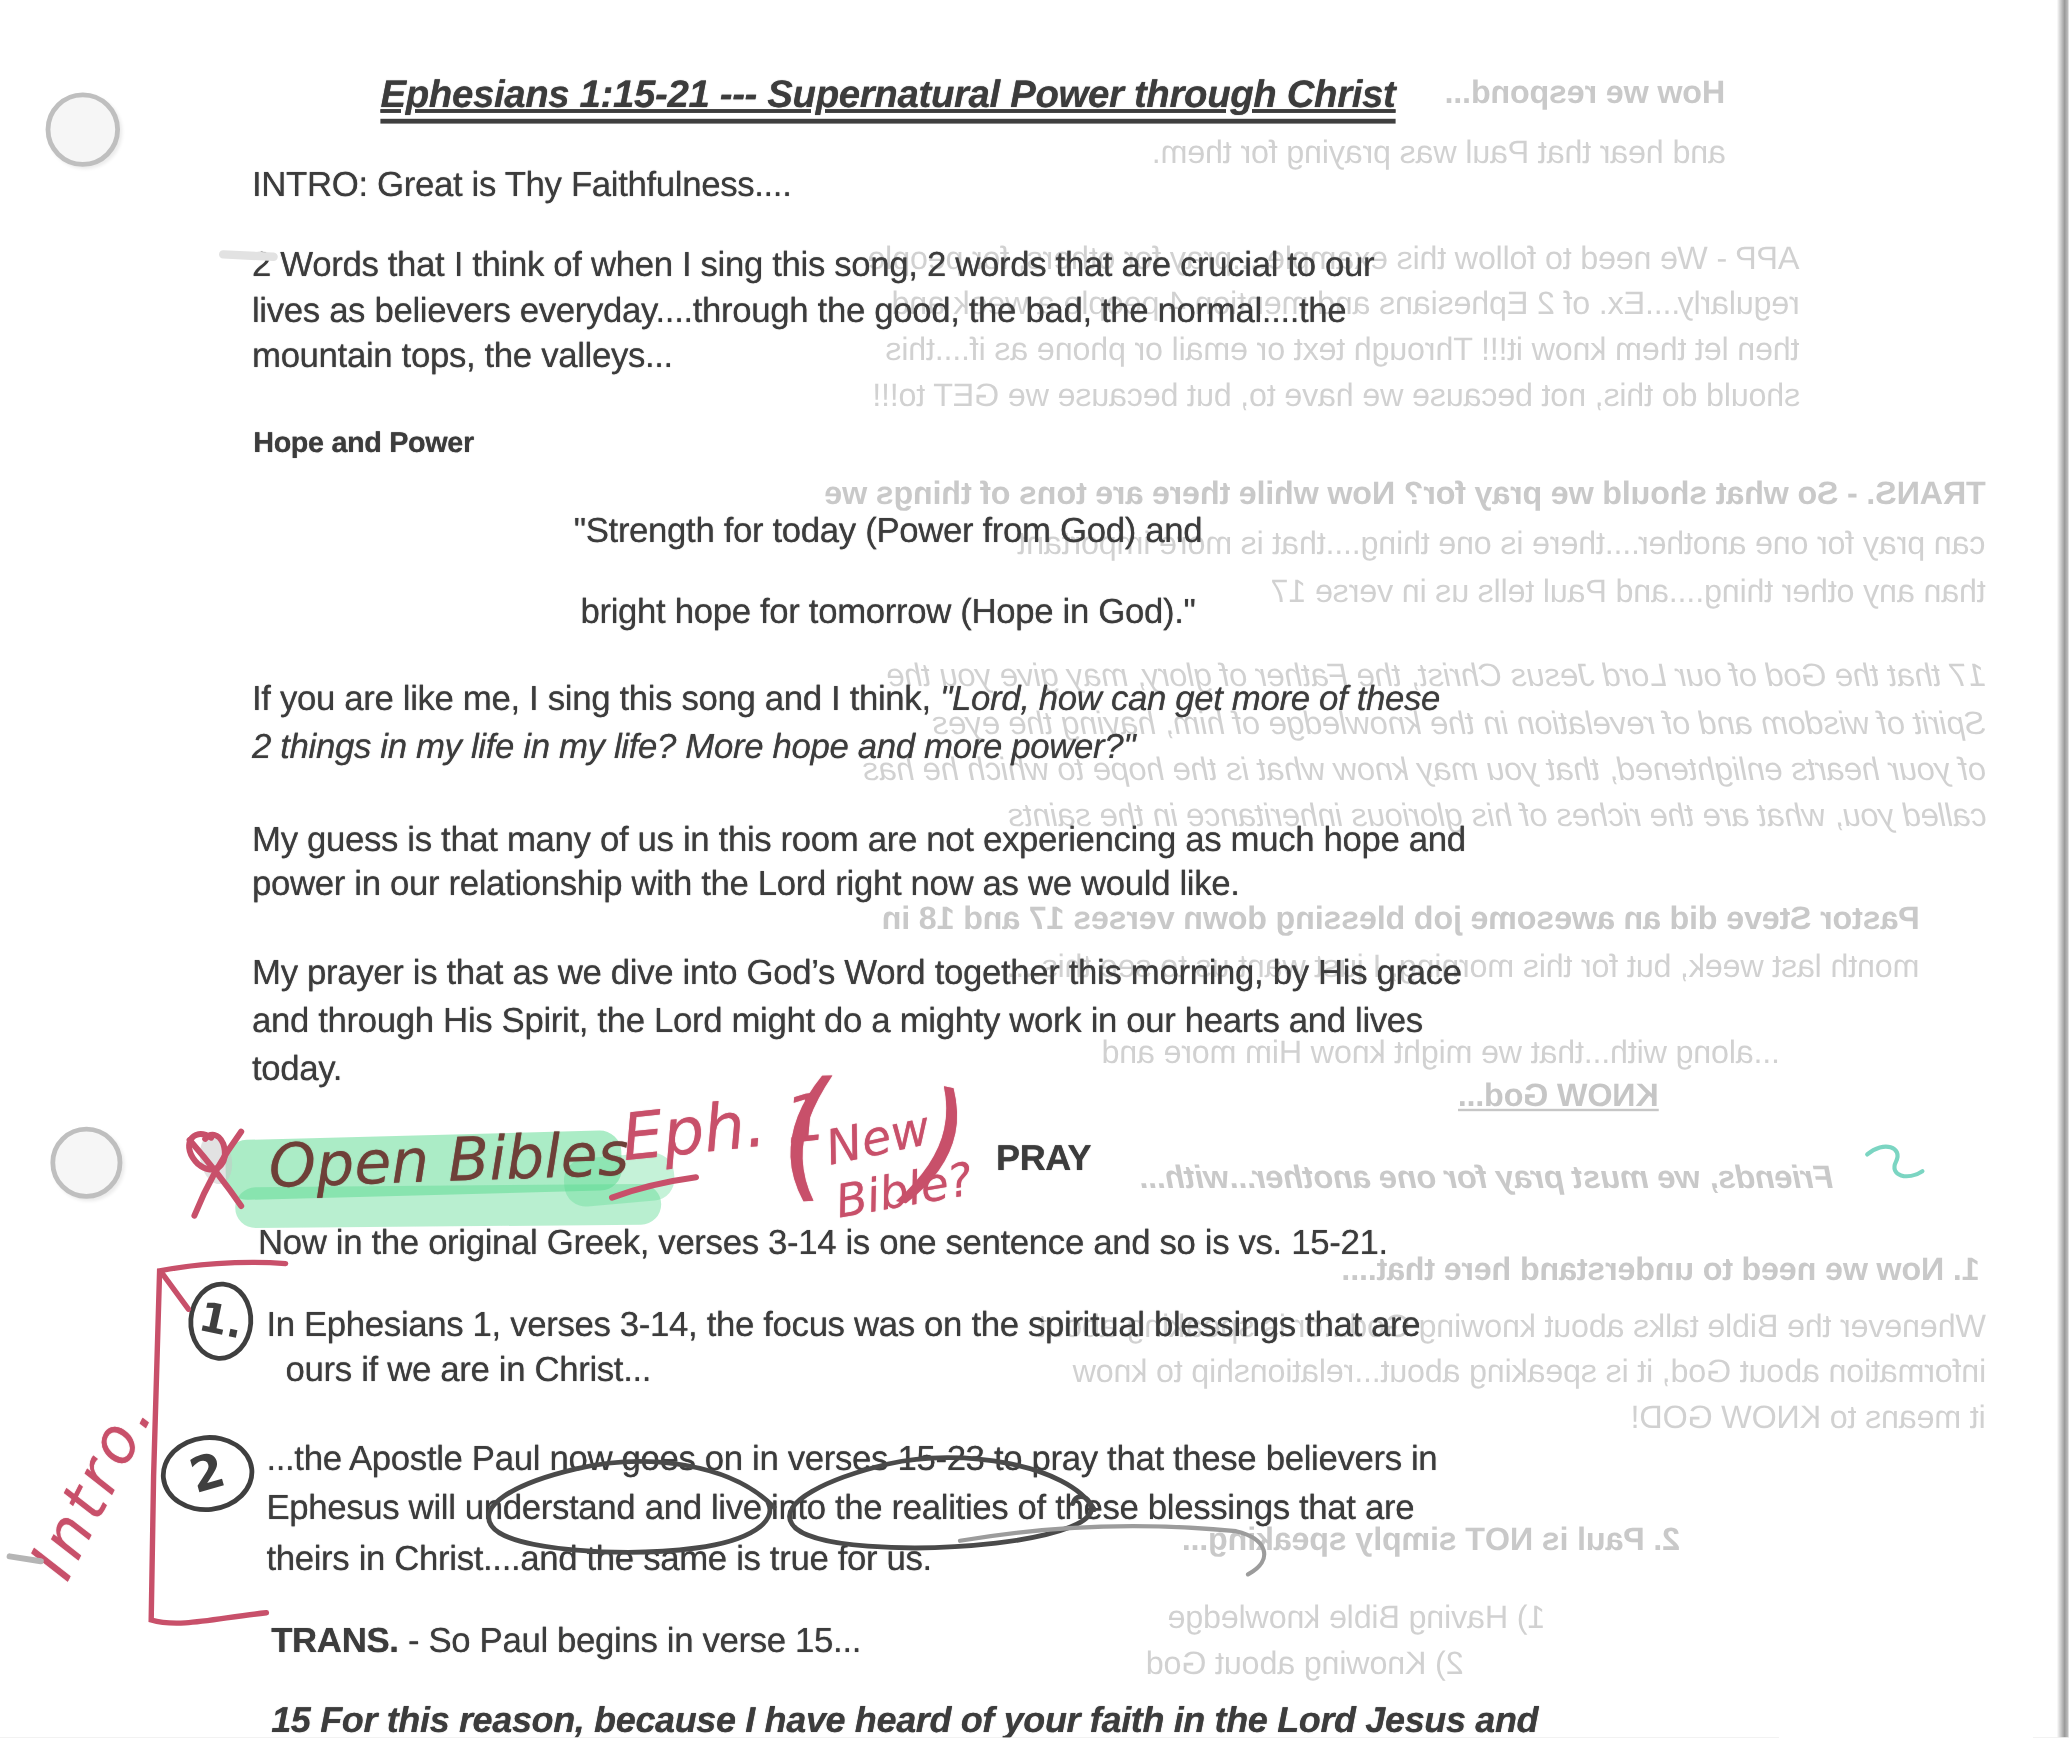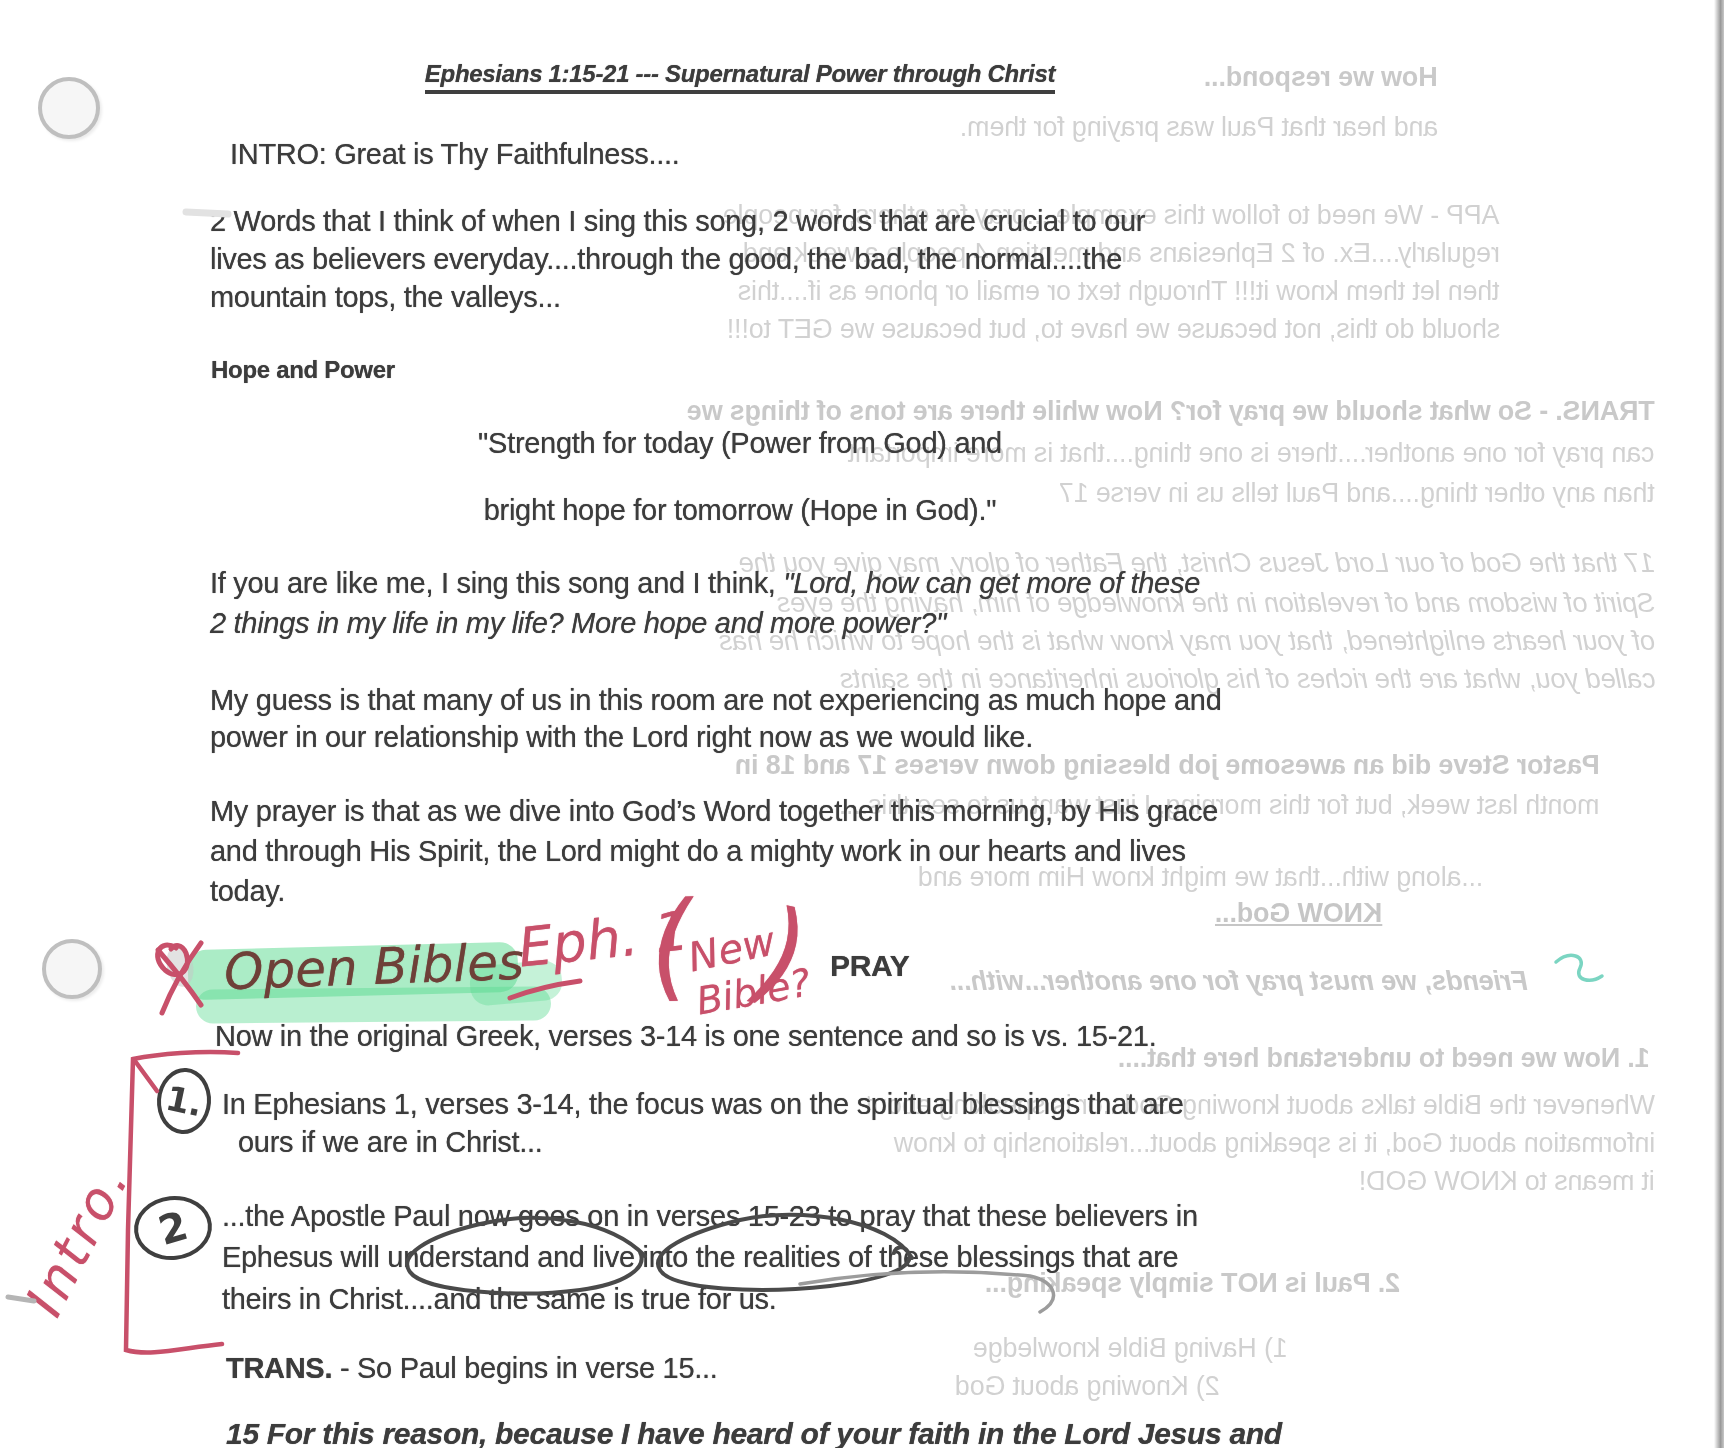--- a/index.html
+++ b/index.html
@@ -4,21 +4,21 @@
 <style>
   html,body{margin:0;padding:0;background:#e9e9e9;}
   .page{position:relative;width:1724px;height:1448px;background:#ffffff;overflow:hidden;
         font-family:"Liberation Sans",sans-serif;color:#3c3c3c;}
   
   .ln{position:absolute;white-space:nowrap;font-size:29px;letter-spacing:-0.3px;
       text-shadow:0 0 .7px rgba(60,60,60,.9);}
   .b{font-weight:bold}
   .i{font-style:italic}
   .ctr{left:160px;width:1160px;text-align:center;}
-  .title-line{font-size:24px;}
+  .title-line{font-size:32px;text-decoration:underline;}
   .title-underline{border-bottom:4px solid #3f3f3f;padding-bottom:3px;}
   
   .bl{position:absolute;white-space:nowrap;font-size:27px;color:rgba(104,104,104,.30);
       transform:scaleX(-1);filter:blur(.5px);letter-spacing:-0.2px;}
   .bl.b{font-weight:bold;color:rgba(96,96,96,.34);}
   .bl.i{font-style:italic;}
   .bl.bi{font-weight:bold;font-style:italic;color:rgba(96,96,96,.34);}
   .bl.bu{font-weight:bold;text-decoration:underline;color:rgba(96,96,96,.36);}
   
   .ink{position:absolute;white-space:nowrap;font-family:"DejaVu Sans",sans-serif;
@@ -69,21 +69,21 @@
 
   <div class="punch" style="left:38px;top:77px;width:54px;height:54px;"></div>
   <div class="punch" style="left:42px;top:939px;width:52px;height:52px;"></div>
 
   <div class="hl" style="left:188px;top:946px;width:330px;height:50px;opacity:.5;transform:rotate(-1.5deg);"></div>
   <div class="hl" style="left:196px;top:988px;width:355px;height:34px;opacity:.42;transform:rotate(-.5deg);"></div>
   <div class="hl" style="left:470px;top:963px;width:92px;height:40px;opacity:.35;transform:rotate(-5deg);"></div>
 
   <div class="ln b i ctr title-line" style="top:60px;"><span class="title-underline">Ephesians 1:15-21 --- Supernatural Power through Christ</span></div>
 
-  <div class="ln" style="top:138px;left:210px;margin-left:20px;">INTRO: Great is Thy Faithfulness....</div>
+  <div class="ln" style="top:138px;left:210px;">INTRO: Great is Thy Faithfulness....</div>
 
   <div class="ln" style="top:205px;left:210px;text-align:right;">2 Words that I think of when I sing this song, 2 words that are crucial to our</div>
   <div class="ln" style="top:243px;left:210px;">lives as believers everyday....through the good, the bad, the normal....the</div>
   <div class="ln" style="top:281px;left:210px;text-align:right;">mountain tops, the valleys...</div>
 
   <div class="ln b" style="top:356px;left:211px;font-size:24px;">Hope and Power</div>
 
   <div class="ln ctr" style="top:427px;">"Strength for today (Power from God) and</div>
   <div class="ln" style="top:567px;left:210px;"><span>If you are like me, I sing this song and I think, </span><span class="i">"Lord, how can get more of these</span></div>
 

